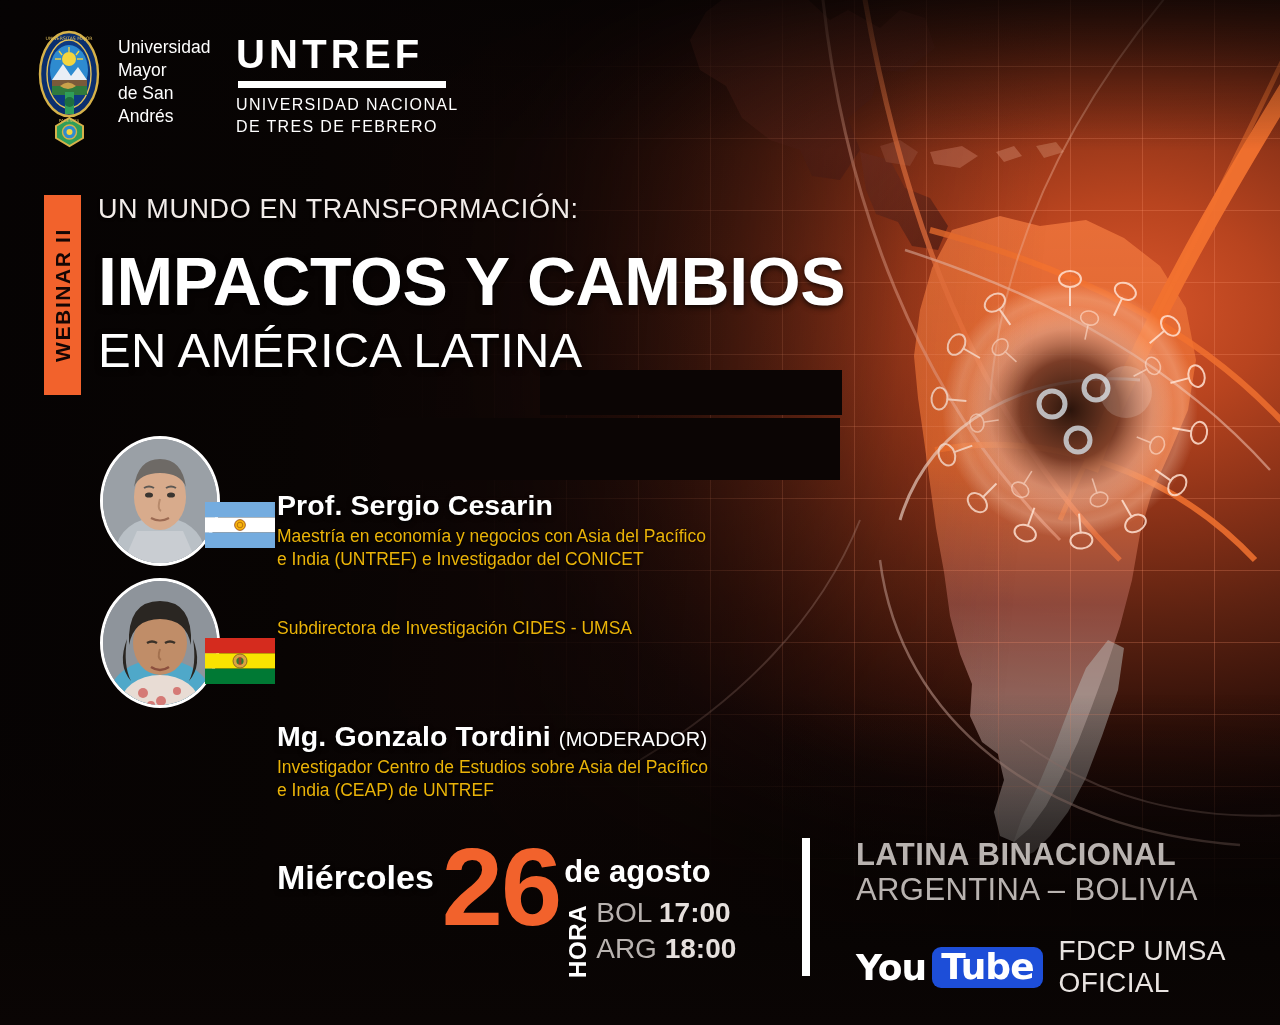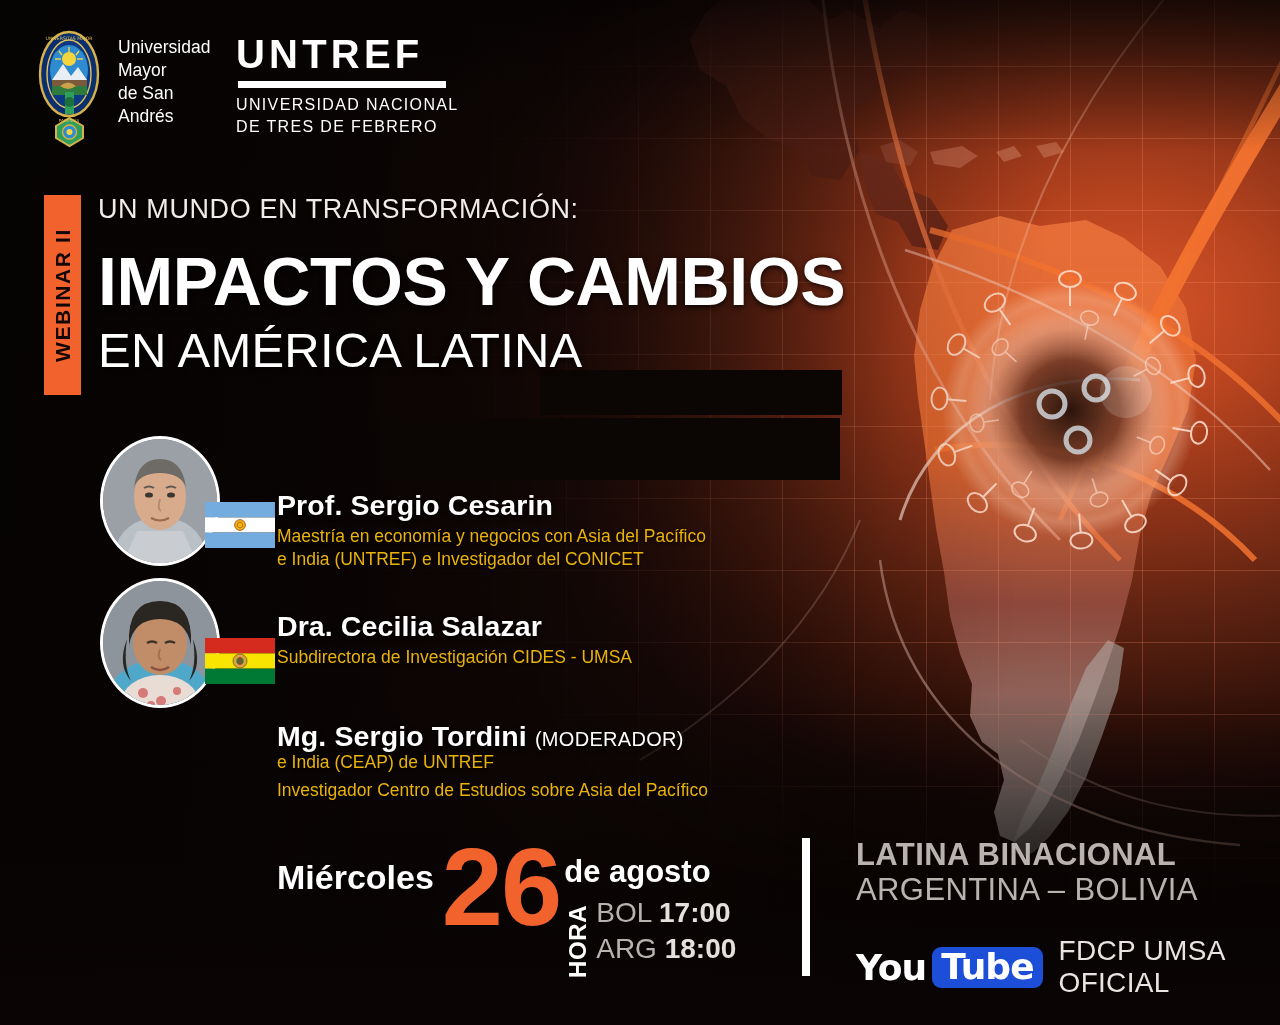--- a/index.html
+++ b/index.html
@@ -440,33 +440,32 @@
       <svg viewBox="0 0 70 46" width="70" height="46" aria-hidden="true">
         <rect width="70" height="15.33" fill="#D52B1E"></rect>
         <rect y="15.33" width="70" height="15.34" fill="#F9E300"></rect>
         <rect y="30.67" width="70" height="15.33" fill="#007934"></rect>
         <circle cx="35" cy="23" r="7" fill="#D9A441" stroke="#7a5a22" stroke-width=".8"></circle>
         <circle cx="35" cy="23" r="3.6" fill="#2e7d32"></circle>
         <rect x="33.6" y="19" width="2.8" height="8" fill="#c9302c" opacity=".7"></rect>
       </svg>
     </div>
     <div style="position:absolute;left:277px;top:612px;width:580px;">
-      <div class="sp-name">Dra. Cecilia Salazar</div>
       <div class="sp-desc">Subdirectora de Investigación CIDES - UMSA</div>
     </div>
   </div>
 
   <div class="speaker">
     <div style="position:absolute;left:277px;top:722px;width:640px;">
       <div class="sp-name">
-        <span>Mg. Sergio Tordini</span>
+        <span>Mg. Gonzalo Tordini</span>
         <span class="role">(MODERADOR)</span>
       </div>
+      <div class="sp-desc">Investigador Centro de Estudios sobre Asia del Pacífico</div>
       <div class="sp-desc" style="margin-top:0;">e India  (CEAP) de UNTREF</div>
-      <div class="sp-desc">Investigador Centro de Estudios sobre Asia del Pacífico</div>
     </div>
   </div>
 
   <div class="date-block">
     <div class="date-row">
       <div class="dia">Miércoles</div>
       <div class="num">26</div>
       <div class="date-right">
         <div class="mes">de agosto</div>
         <div class="hora-wrap">

